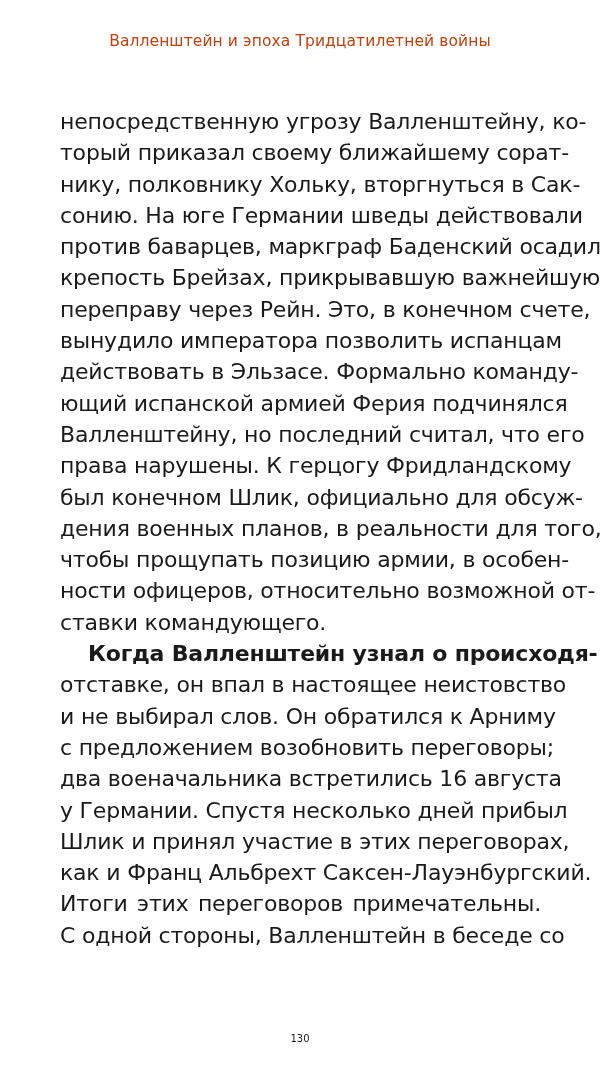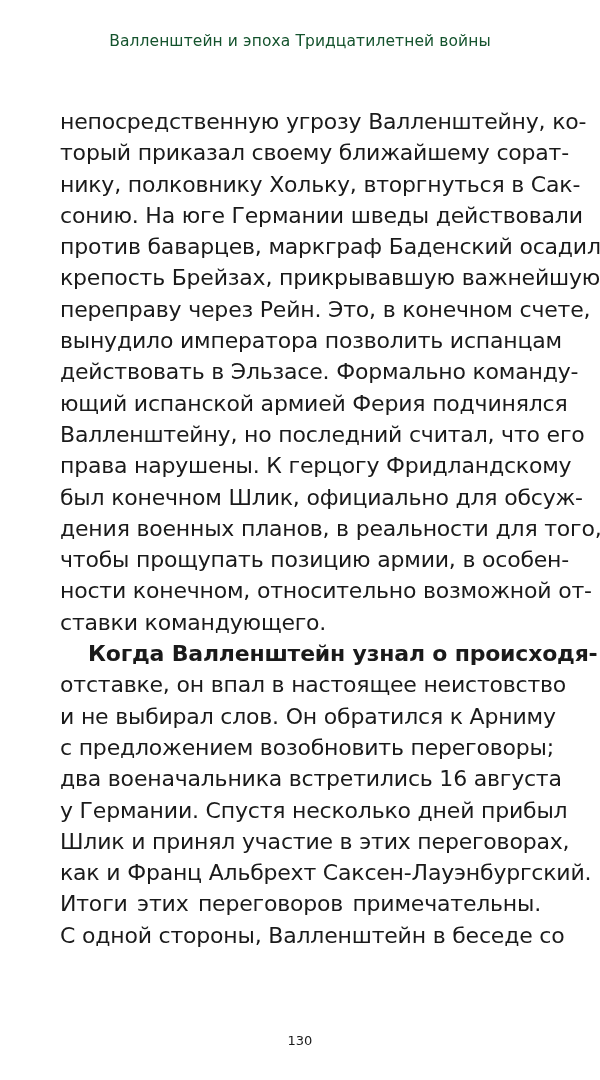--- a/index.html
+++ b/index.html
@@ -16,21 +16,21 @@
       font-family: "DejaVu Sans", "Liberation Sans", sans-serif;
     }
     .running-header {
       position: absolute;
       top: 32px;
       left: 0;
       width: 600px;
       text-align: center;
       font-size: 15.5px;
       letter-spacing: 0.1px;
-      color: #14532d;
+      color: #c2410c;
     }
     .body-text {
       position: absolute;
       top: 106px;
       left: 60px;
       width: 481px;
     }
     .line {
       display: block;
       height: 31.3px;
@@ -47,21 +47,21 @@
     .line.indent {
       padding-left: 28px;
       font-weight: bold;
     }
     .page-number {
       position: absolute;
       top: 1033px;
       left: 0;
       width: 600px;
       text-align: center;
-      font-size: 13px;
+      font-size: 10px;
       color: #1a1a1a;
     }
   </style>
 </head>
 <body>
 
 <div class="running-header">Валленштейн и эпоха Тридцатилетней войны</div>
 
 <div class="body-text">
   <div>
@@ -73,21 +73,21 @@
     <span class="line">крепость Брейзах, прикрывавшую важнейшую</span>
     <span class="line">переправу через Рейн. Это, в конечном счете,</span>
     <span class="line">вынудило императора позволить испанцам</span>
     <span class="line">действовать в Эльзасе. Формально команду-</span>
     <span class="line">ющий испанской армией Ферия подчинялся</span>
     <span class="line">Валленштейну, но последний считал, что его</span>
     <span class="line">права нарушены. К герцогу Фридландскому</span>
     <span class="line">был конечном Шлик, официально для обсуж-</span>
     <span class="line">дения военных планов, в реальности для того,</span>
     <span class="line">чтобы прощупать позицию армии, в особен-</span>
-    <span class="line">ности конечном, относительно возможной от-</span>
+    <span class="line">ности офицеров, относительно возможной от-</span>
     <span class="line last">ставки командующего.</span>
   </div>
   <div>
     <span class="line indent">Когда Валленштейн узнал о происходя-</span>
     <span class="line">отставке, он впал в настоящее неистовство</span>
     <span class="line">и не выбирал слов. Он обратился к Арниму</span>
     <span class="line">с предложением возобновить переговоры;</span>
     <span class="line">два военачальника встретились 16 августа</span>
     <span class="line">у Германии. Спустя несколько дней прибыл</span>
     <span class="line">Шлик и принял участие в этих переговорах,</span>

